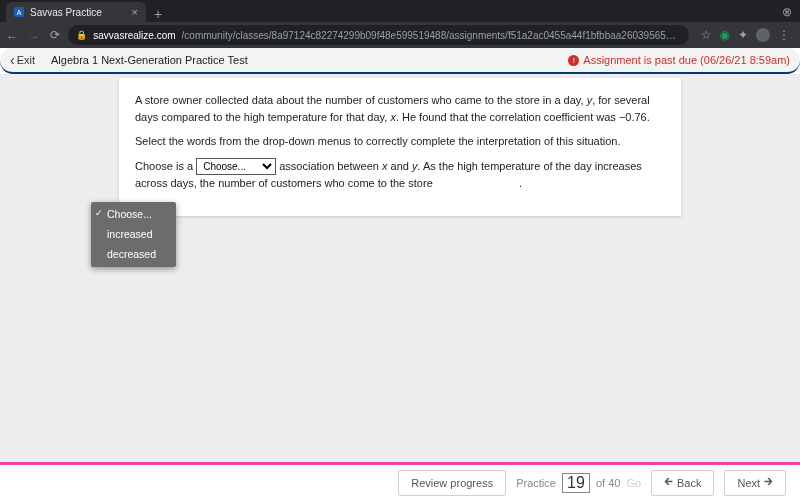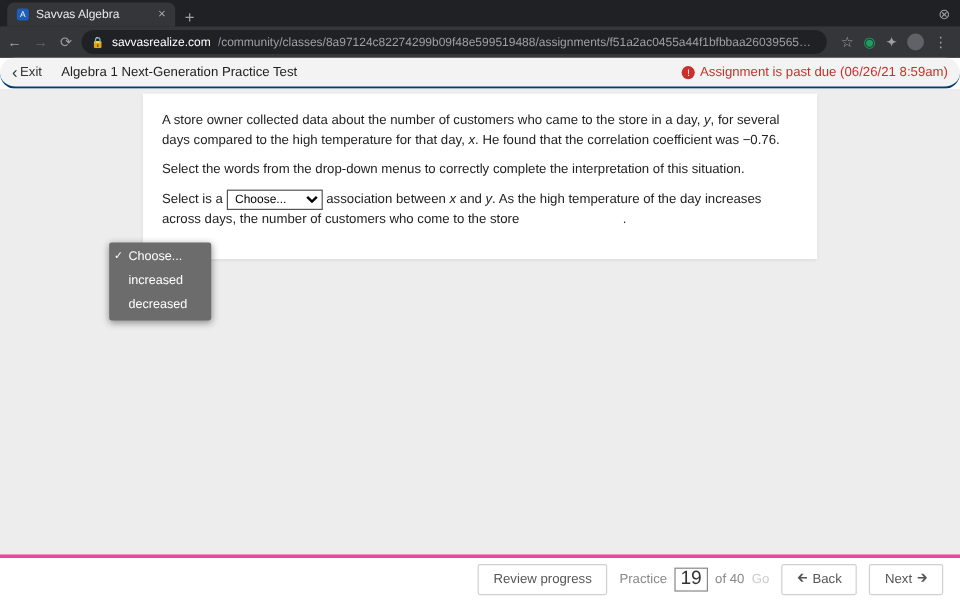--- a/index.html
+++ b/index.html
@@ -51,21 +51,21 @@
   .qnum{border:1px solid #888; width:28px; height:20px; text-align:center; font-size:16px; color:#333; display:flex; align-items:center; justify-content:center;}
   .go{color:#ccc;}
 </style>
 </head>
 <body>
 
 <div class="chrome">
   <div class="tabbar">
     <div class="tab">
       <span class="favicon">A</span>
-      <span>Savvas Algebra</span>
+      <span>Savvas Practice</span>
       <span class="tab-close">×</span>
     </div>
     <div class="new-tab">+</div>
     <div class="chrome-right">⊗</div>
   </div>
   <div class="toolbar">
     <div class="nav-icons">
       <span>←</span>
       <span class="disabled">→</span>
       <span>⟳</span>
@@ -96,21 +96,21 @@
   </span>
 </div>
 
 <div class="stage">
   <div class="card">
     <p class="para">
       <span class="inline-text">A store owner collected data about the number of customers who came to the store in a day, </span><i class="var">y</i><span class="inline-text">, for several days compared to the high temperature for that day, </span><i class="var">x</i><span class="inline-text">. He found that the correlation coefficient was </span><span class="coef">−0.76</span><span class="inline-text">.</span>
     </p>
     <p class="para">Select the words from the drop-down menus to correctly complete the interpretation of this situation.</p>
     <p class="para">
-      <span class="inline-text">Select is a </span>
+      <span class="inline-text">Choose is a </span>
       <select class="answer" style="width:80px;"><option>Choose...</option></select>
       <span class="inline-text"> association between </span><i class="var">x</i><span class="inline-text"> and </span><i class="var">y</i><span class="inline-text">. As the high temperature of the day increases across days, the number of customers who come to the store </span>
       <select class="answer" style="width:80px; visibility:hidden;"><option></option></select>
       <span class="inline-text"> .</span>
     </p>
 
     <div class="dropdown-open">
       <div class="sel">Choose...</div>
       <div>increased</div>
       <div>decreased</div>

